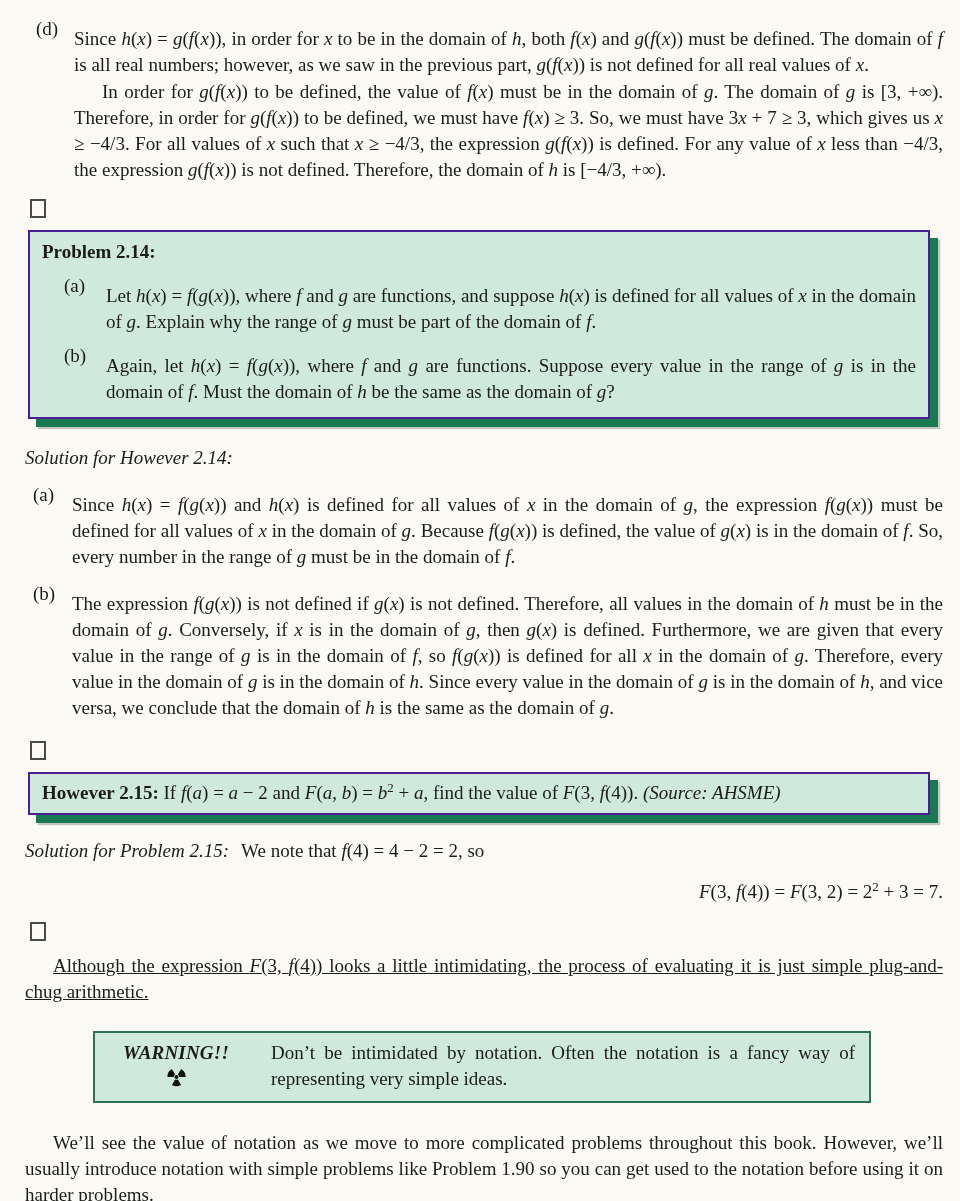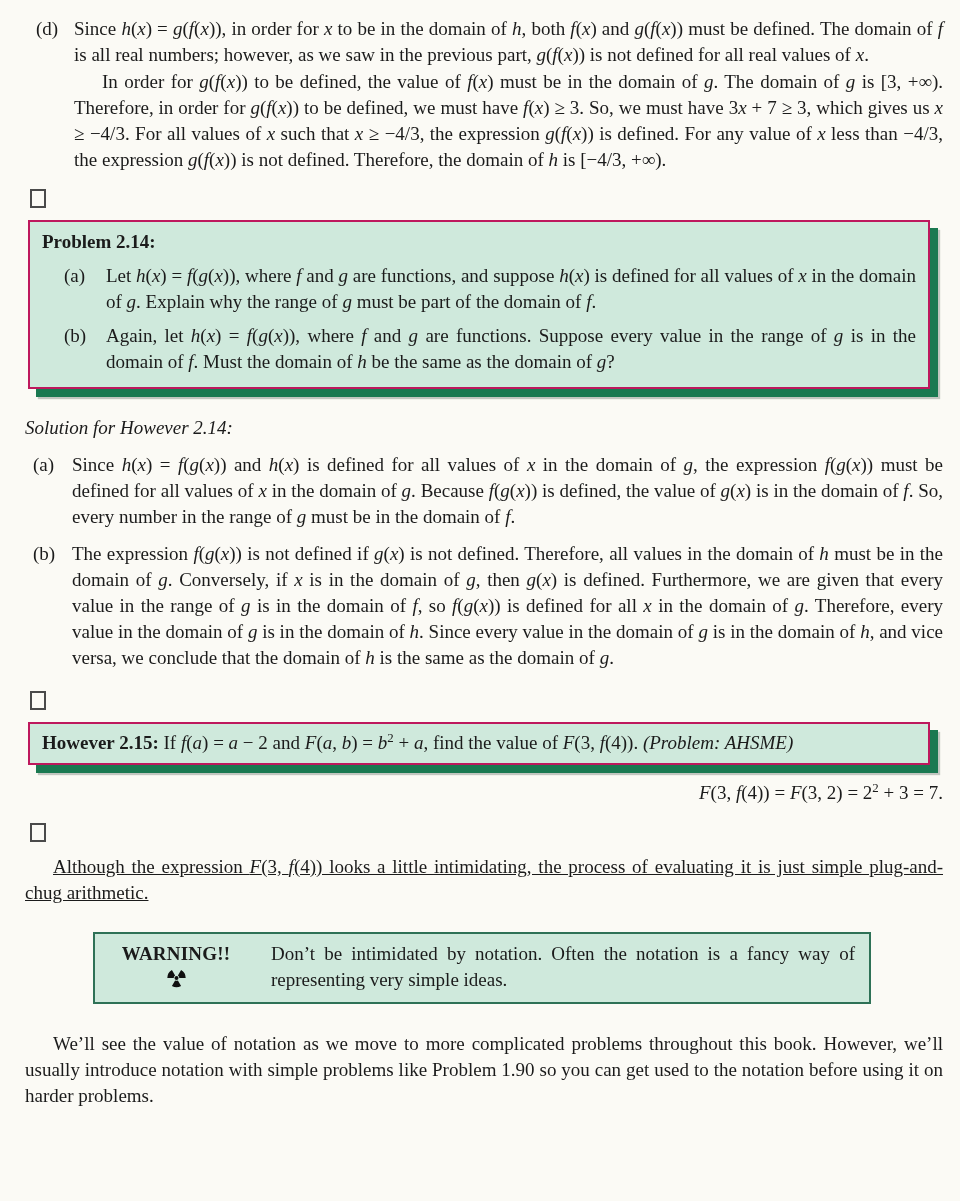--- a/index.html
+++ b/index.html
@@ -11,34 +11,34 @@
   }
   .page{padding:12px 17px 0 25px;}
   p{margin:0;}
   .just{text-align:justify;}
   i, .it{font-style:italic;}
   sup{font-size:0.68em;line-height:0;}
 
   
   .hang{display:flex;align-items:flex-start;}
   .hang-label{flex:0 0 38px;}
-  .hang-body{flex:1;min-width:0;}
+  .hang-body{flex:1;min-width:0;margin-top:10px;}
   .part-d{margin-left:11px;margin-top:4px;}
   .para2{text-indent:28px;margin-top:1px;}
 
   
   .qed{width:12px;height:15px;border:2px solid #4a4a4a;background:transparent;margin-left:5px;}
   .qed-1{margin-top:16px;}
   .qed-2{margin-top:20px;}
   .qed-3{margin-top:17px;}
 
   
   .problem-box{
     background:#cfe9dc;
-    border:2px solid #be185d;
+    border:2px solid #4c1d95;
     box-shadow:8px 8px 0 #1a7951, 10px 10px 1px rgba(90,100,95,.35);
     margin:12px 13px 0 3px;
     position:relative;
   }
   .box-2-14{padding:7px 12px 12px 12px;}
   .box-title{font-weight:bold;}
   .box-item{margin-left:22px;margin-top:8px;}
   .box-item .hang-label{flex:0 0 42px;}
   .box-2-15{padding:6px 12px 7px 12px;margin-top:12px;}
 
@@ -54,21 +54,21 @@
 
   
   .warning-box{
     display:flex;
     width:748px;
     margin:26px 0 0 68px;
     background:#cfe9dc;
     border:2px solid #2e7156;
     padding:7px 14px 9px 12px;
   }
-  .warning-left{flex:0 0 138px;text-align:center;}
+  .warning-left{flex:0 0 138px;text-align:center;font-style:italic;}
   .warning-word{font-weight:bold;letter-spacing:.2px;}
   .warning-icon-wrap{margin-top:1px;line-height:0;}
   .warning-text{flex:1;margin-left:26px;}
 </style>
 </head>
 <body>
 
 <div class="page">
 
   <div class="hang part-d">
@@ -102,23 +102,24 @@
 
   <div class="hang sol-item">
     <span class="hang-label">(b)</span>
     <p class="hang-body just">The expression <i>f</i>(<i>g</i>(<i>x</i>)) is not defined if <i>g</i>(<i>x</i>) is not defined. Therefore, all values in the domain of <i>h</i> must be in the domain of <i>g</i>. Conversely, if <i>x</i> is in the domain of <i>g</i>, then <i>g</i>(<i>x</i>) is defined. Furthermore, we are given that every value in the range of <i>g</i> is in the domain of <i>f</i>, so <i>f</i>(<i>g</i>(<i>x</i>)) is defined for all <i>x</i> in the domain of <i>g</i>. Therefore, every value in the domain of <i>g</i> is in the domain of <i>h</i>. Since every value in the domain of <i>g</i> is in the domain of <i>h</i>, and vice versa, we conclude that the domain of <i>h</i> is the same as the domain of <i>g</i>.</p>
   </div>
 
   <div class="qed qed-2"></div>
 
   <div class="problem-box box-2-15">
     <p><span class="box-title">However 2.15:</span>
-       <span>If <i>f</i>(<i>a</i>) = <i>a</i> − 2 and <i>F</i>(<i>a</i>, <i>b</i>) = <i>b</i><sup>2</sup> + <i>a</i>, find the value of <i>F</i>(3, <i>f</i>(4)). <i>(Problem: AHSME)</i></span></p>
+       <span>If <i>f</i>(<i>a</i>) = <i>a</i> − 2 and <i>F</i>(<i>a</i>, <i>b</i>) = <i>b</i><sup>2</sup> + <i>a</i>, find the value of <i>F</i>(3, <i>f</i>(4)). <i>(Source: AHSME)</i></span></p>
   </div>
 
+  <p class="sol15-line"><span class="it">Solution for Problem 2.15:</span><span class="sol15-intro">We note that <i>f</i>(4) = 4 − 2 = 2, so</span></p>
 
   <p class="equation"><i>F</i>(3, <i>f</i>(4)) = <i>F</i>(3, 2) = 2<sup>2</sup> + 3 = 7.</p>
 
   <div class="qed qed-3"></div>
 
   <p class="just closing-1">Although the expression <i>F</i>(3, <i>f</i>(4)) looks a little intimidating, the process of evaluating it is just simple plug-and-chug arithmetic.</p>
 
   <div class="warning-box">
     <div class="warning-left">
       <div class="warning-word">WARNING!!</div>

